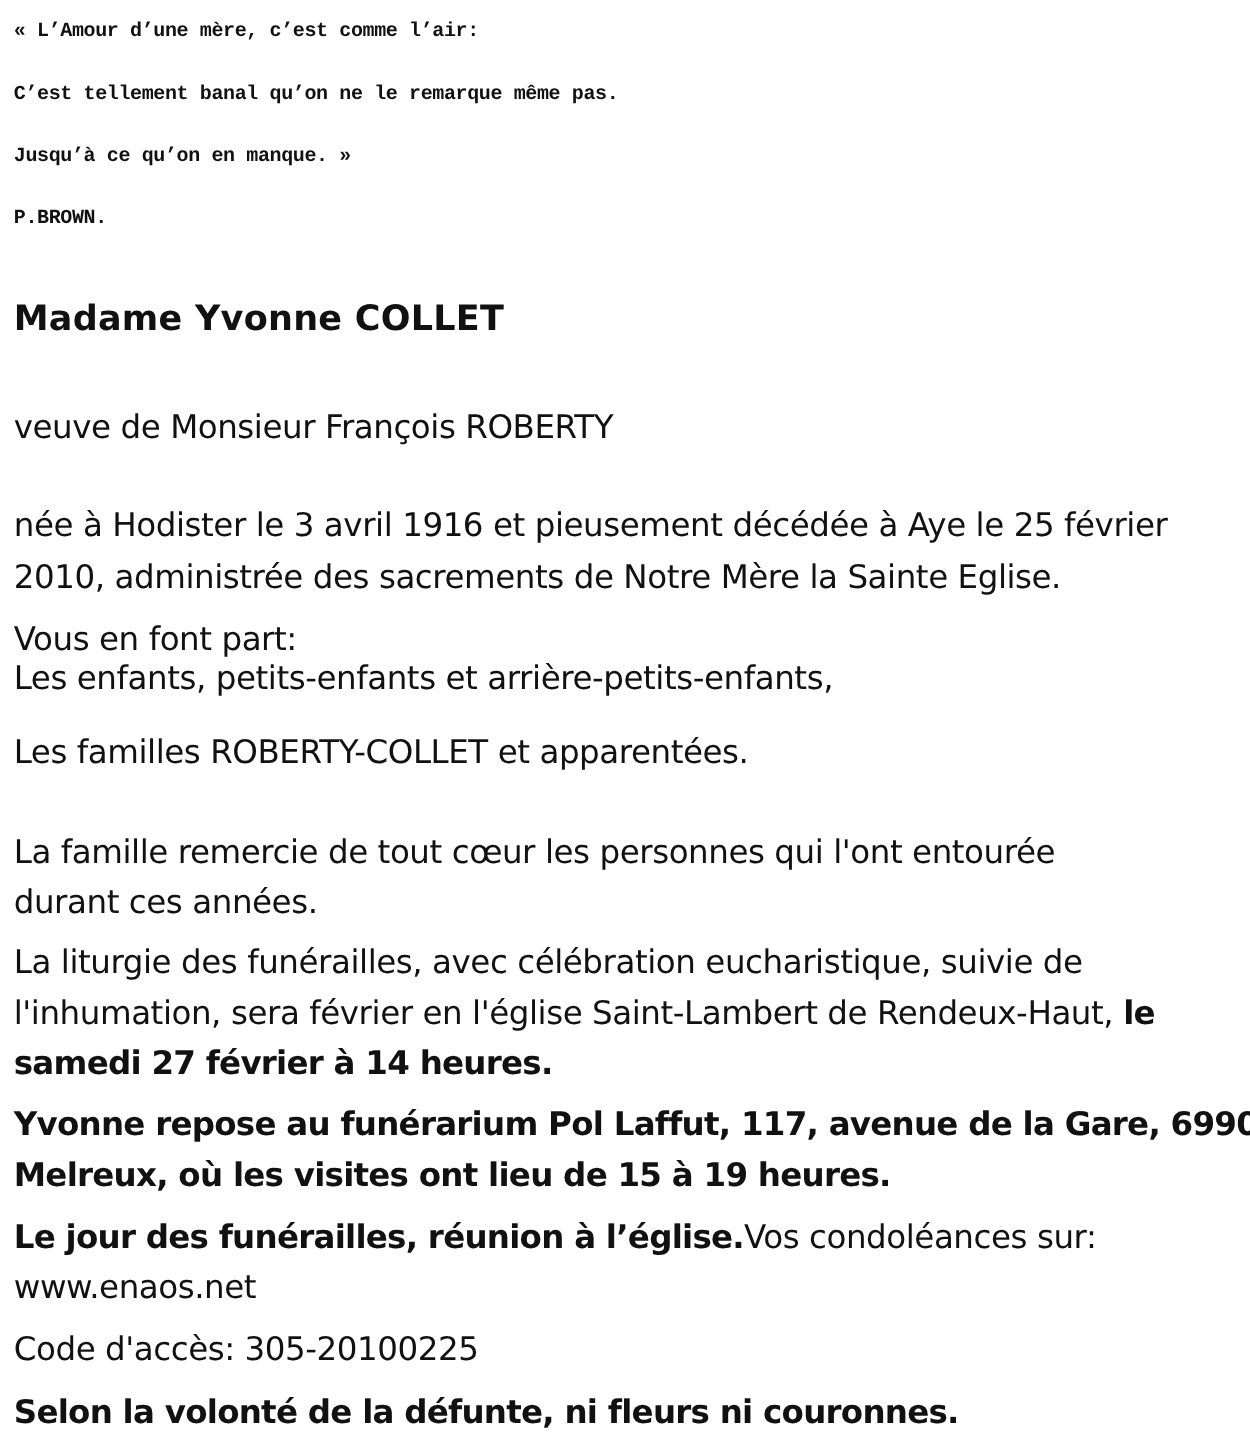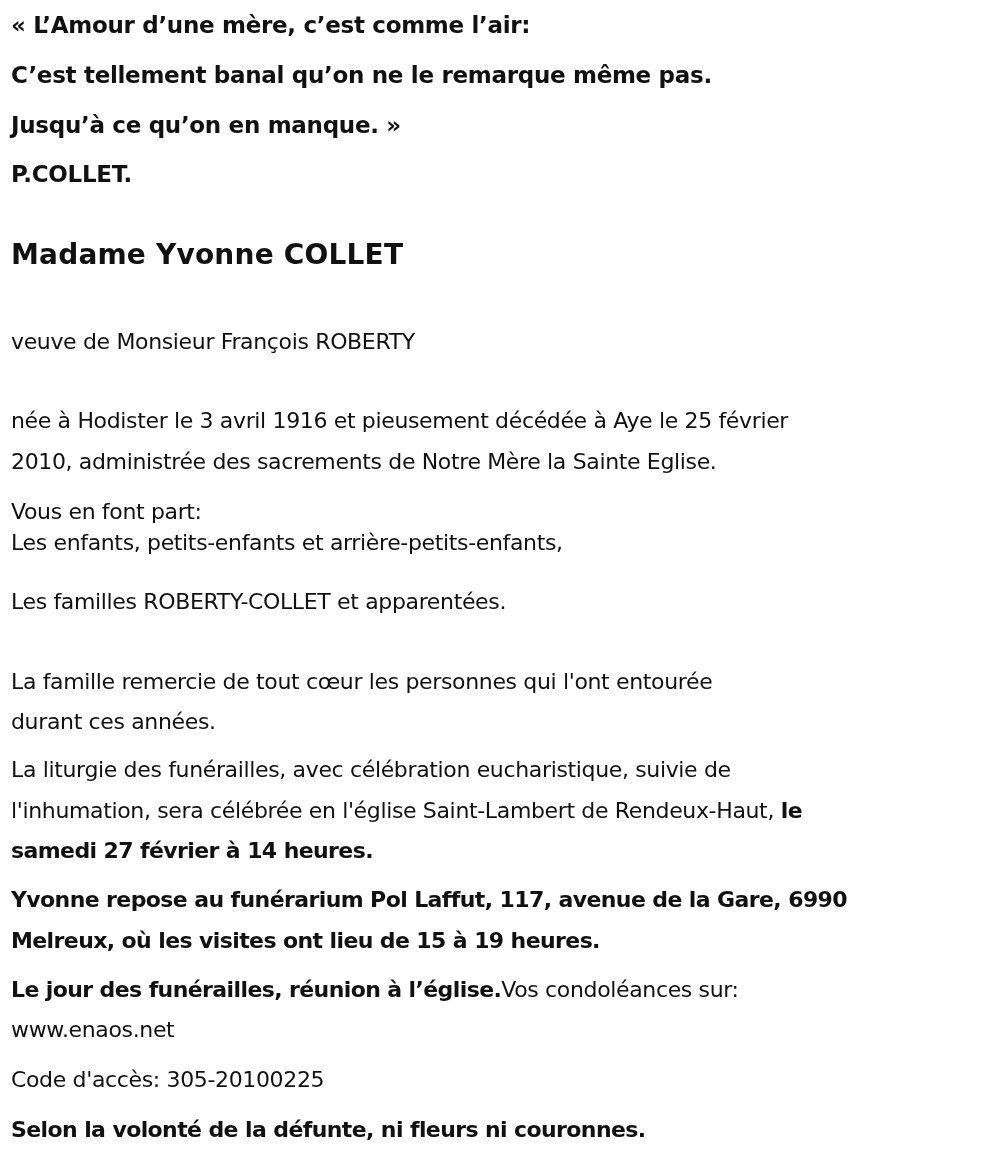--- a/index.html
+++ b/index.html
@@ -15,74 +15,75 @@
       color: #111111;
     }
     .page {
       position: relative;
       padding: 0 0 0 11px;
     }
     .quote-line {
       position: absolute;
       left: 11px;
       font-weight: bold;
-      font-size: 23px;
+      font-size: 16px;
       letter-spacing: -0.3px;
       white-space: nowrap;
       line-height: 30px;
+      font-family: Liberation Mono, monospace;
     }
     .heading {
       position: absolute;
       left: 11px;
       font-weight: bold;
       font-size: 28px;
       letter-spacing: 0.2px;
       white-space: nowrap;
       line-height: 44px;
     }
     .line {
       position: absolute;
       left: 11px;
-      font-size: 22px;
+      font-size: 26px;
       font-weight: normal;
       white-space: nowrap;
       line-height: 30px;
       letter-spacing: -0.35px;
       text-align: right;
     }
     .line.bold { font-weight: bold; letter-spacing: -0.6px; }
     .b { font-weight: bold; letter-spacing: -0.6px; }
   </style>
 </head>
 <body>
 
 <div class="page">
 
   <div class="quote-line" style="top:10px;">« L’Amour d’une mère, c’est comme l’air:</div>
   <div class="quote-line" style="top:60px;text-align:center;">C’est tellement banal qu’on ne le remarque même pas.</div>
   <div class="quote-line" style="top:110px;">Jusqu’à ce qu’on en manque. »</div>
-  <div class="quote-line" style="top:159px;">P.COLLET.</div>
+  <div class="quote-line" style="top:159px;">P.BROWN.</div>
 
   <div class="heading" style="top:233px;">Madame Yvonne COLLET</div>
 
   <div class="line" style="top:327px;">veuve de Monsieur François ROBERTY</div>
 
   <div class="line" style="top:406px;">née à Hodister le 3 avril 1916 et pieusement décédée à Aye le 25 février</div>
   <div class="line" style="top:447px;">2010, administrée des sacrements de Notre Mère la Sainte Eglise.</div>
 
   <div class="line" style="top:497px;">Vous en font part:</div>
 
   <div class="line" style="top:528px;">Les enfants, petits-enfants et arrière-petits-enfants,</div>
   <div class="line" style="top:587px;">Les familles ROBERTY-COLLET et apparentées.</div>
 
   <div class="line" style="top:667px;">La famille remercie de tout cœur les personnes qui l'ont entourée</div>
   <div class="line" style="top:707px;">durant ces années.</div>
 
   <div class="line" style="top:755px;">La liturgie des funérailles, avec célébration eucharistique, suivie de</div>
-  <div class="line" style="top:796px;"><span>l'inhumation, sera célébrée en l'église Saint-Lambert de Rendeux-Haut, </span><span class="b">le</span></div>
+  <div class="line" style="top:796px;"><span>l'inhumation, sera février en l'église Saint-Lambert de Rendeux-Haut, </span><span class="b">le</span></div>
   <div class="line bold" style="top:836px;">samedi 27 février à 14 heures.</div>
 
   <div class="line bold" style="top:885px;">Yvonne repose au funérarium Pol Laffut, 117, avenue de la Gare, 6990</div>
   <div class="line bold" style="top:926px;">Melreux, où les visites ont lieu de 15 à 19 heures.</div>
 
   <div class="line" style="top:975px;"><span class="b">Le jour des funérailles, réunion à l’église.</span><span>Vos condoléances sur:</span></div>
   <div class="line" style="top:1015px;">www.enaos.net</div>
 
   <div class="line" style="top:1065px;">Code d'accès: 305-20100225</div>
 

